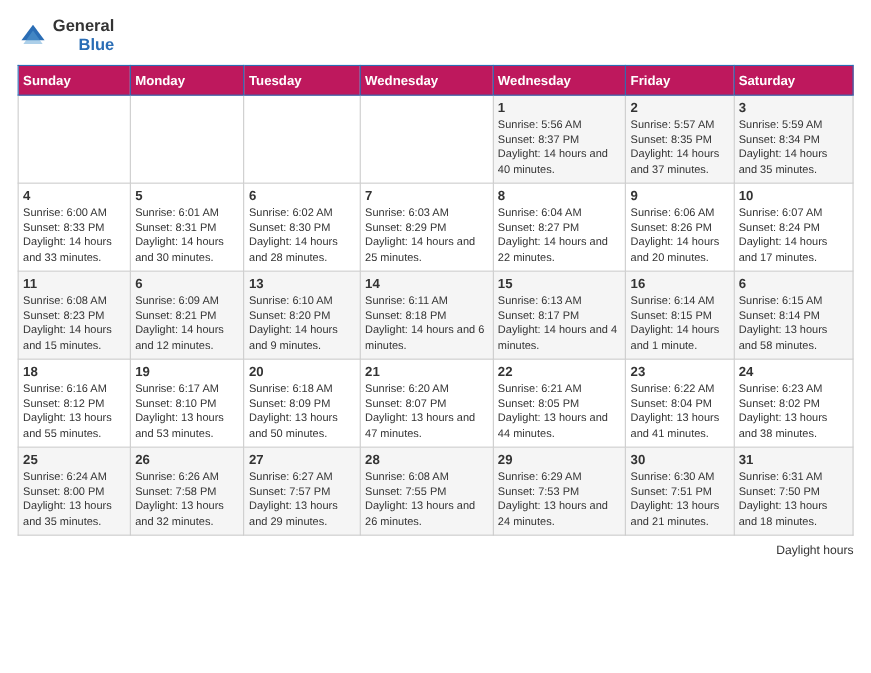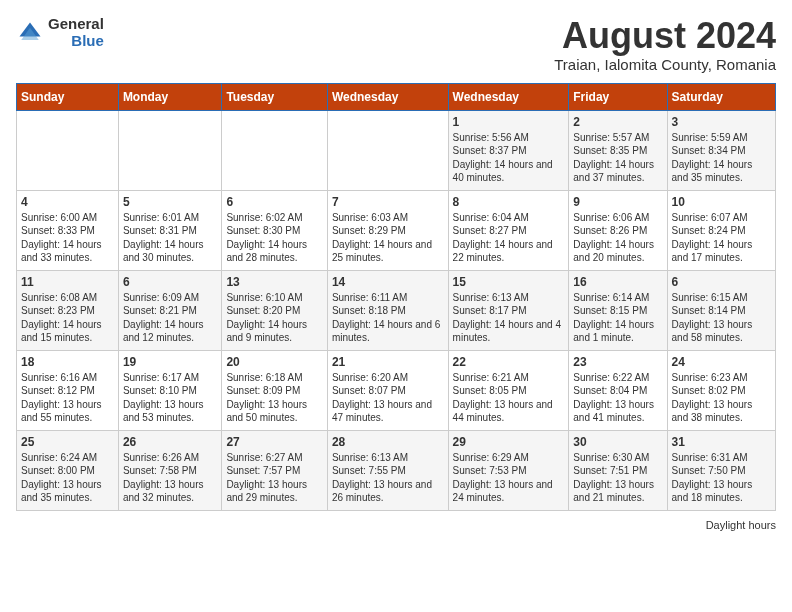--- a/index.html
+++ b/index.html
@@ -54,21 +54,21 @@
     .cal-subtitle {
       font-size: 15px;
       color: #333;
     }
     table {
       width: 100%;
       border-collapse: collapse;
       font-size: 10.5px;
     }
     thead tr th {
-      background-color: #c2410c;
+      background-color: #be185d;
       color: #fff;
       padding: 6px 4px;
       text-align: left;
       font-size: 12px;
       border: 1px solid #2a6db5;
     }
     tbody tr td {
       border: 1px solid #ccc;
       padding: 4px;
       vertical-align: top;
@@ -111,24 +111,20 @@
   <div class="logo">
     <svg class="logo-icon" viewBox="0 0 32 32" xmlns="http://www.w3.org/2000/svg">
       <polygon points="16,4 28,20 4,20" fill="#2a6db5"></polygon>
       <polygon points="16,10 26,24 6,24" fill="#5a9fd4" opacity="0.5"></polygon>
     </svg>
     <div class="logo-text">
       <span class="logo-general">General</span>
       <span class="logo-blue">Blue</span>
     </div>
   </div>
-  <div class="title-block">
-    <div class="cal-title">August 2024</div>
-    <div class="cal-subtitle">Traian, Ialomita County, Romania</div>
-  </div>
 </div>
 
 <table>
   <thead>
     <tr>
     <th>Sunday</th>
         <th>Monday</th>
         <th>Tuesday</th>
         <th>Wednesday</th>
         <th>Wednesday</th>
@@ -307,21 +303,21 @@
 Daylight: 13 hours and 32 minutes.</div>
         </td>
         <td>
           <span class="day-num">27</span>
           <div class="day-info">Sunrise: 6:27 AM
 Sunset: 7:57 PM
 Daylight: 13 hours and 29 minutes.</div>
         </td>
         <td>
           <span class="day-num">28</span>
-          <div class="day-info">Sunrise: 6:13 AM
+          <div class="day-info">Sunrise: 6:08 AM
 Sunset: 7:55 PM
 Daylight: 13 hours and 26 minutes.</div>
         </td>
         <td>
           <span class="day-num">29</span>
           <div class="day-info">Sunrise: 6:29 AM
 Sunset: 7:53 PM
 Daylight: 13 hours and 24 minutes.</div>
         </td>
         <td>

